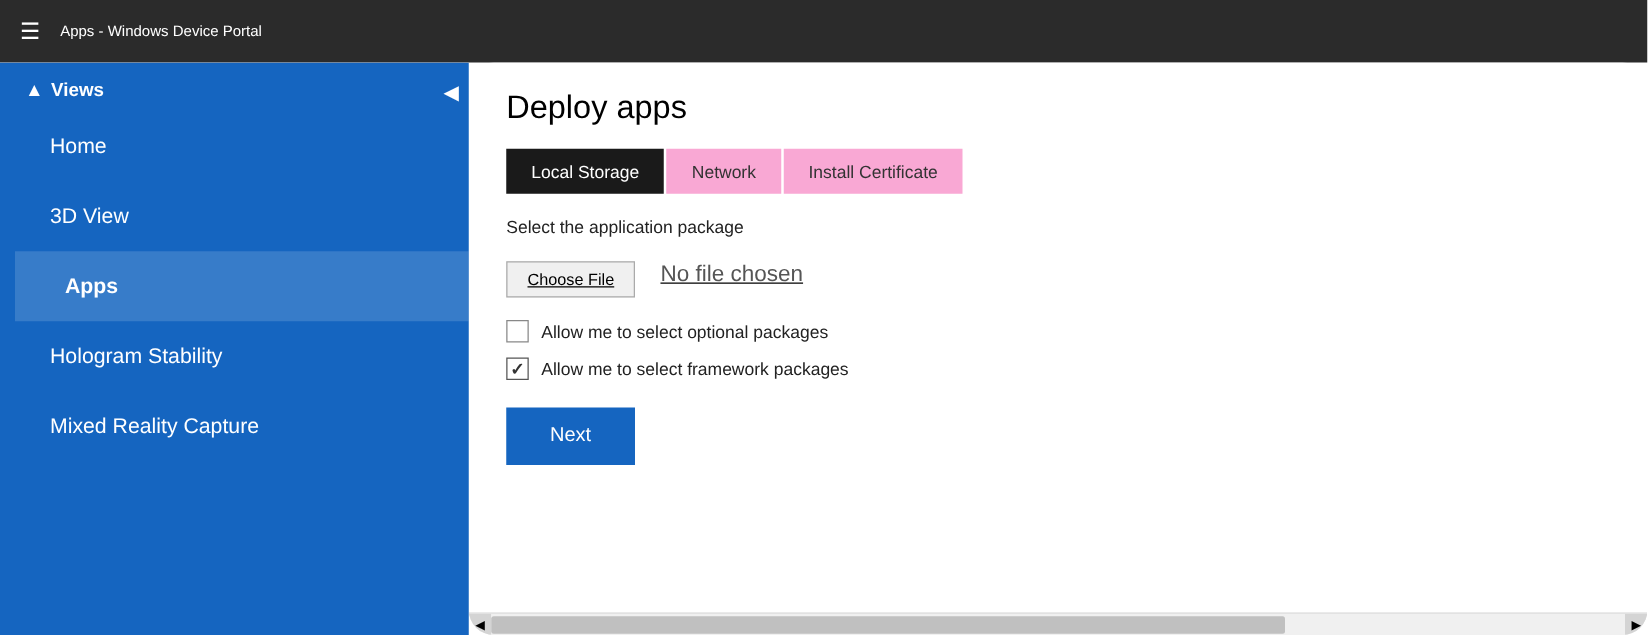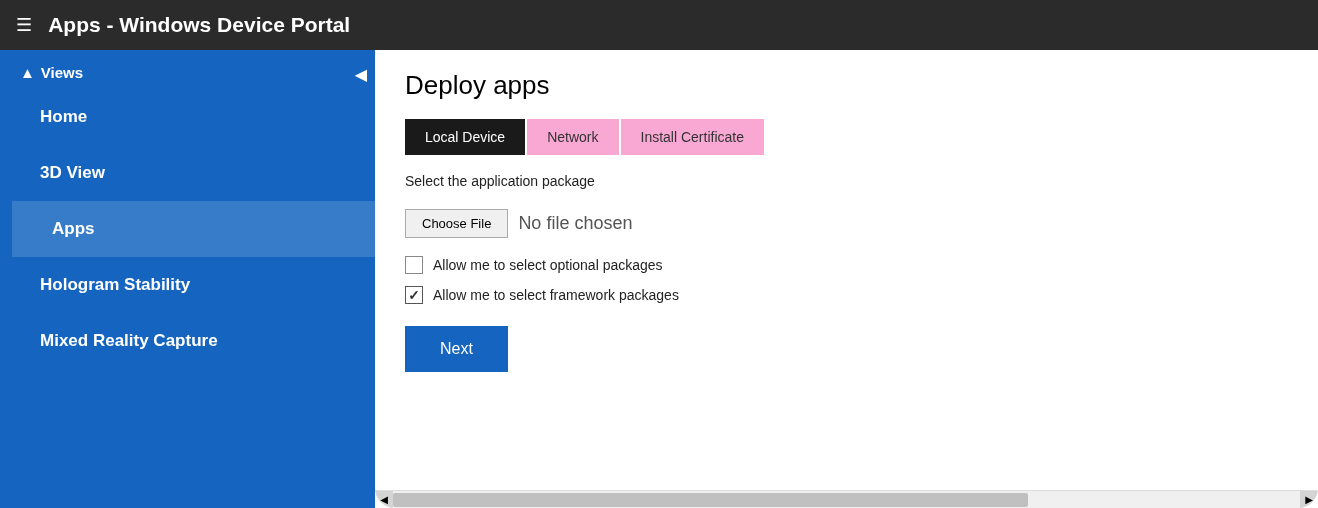--- a/index.html
+++ b/index.html
@@ -15,22 +15,22 @@
       padding: 0 16px;
       gap: 16px;
       flex-shrink: 0;
     }
     .header-hamburger {
       font-size: 18px;
       cursor: pointer;
       color: #fff;
     }
     .header-title {
-      font-size: 21px;
-      font-weight: 700;
+      font-size: 12px;
+      font-weight: 400;
     }
 
     
     .main {
       display: flex;
       flex: 1;
       overflow: hidden;
     }
 
     
@@ -67,21 +67,21 @@
       align-items: center;
       gap: 6px;
     }
     .sidebar-nav {
       display: flex;
       flex-direction: column;
     }
     .sidebar-item {
       padding: 18px 20px 18px 40px;
       font-size: 17px;
-      font-weight: 700;
+      font-weight: 400;
       cursor: pointer;
       color: #fff;
       border: none;
       background: transparent;
       text-align: left;
     }
     .sidebar-item.active {
       background: rgba(255,255,255,0.15);
       font-weight: 600;
       margin-left: 12px;
@@ -132,23 +132,24 @@
     .form-section {
       margin-bottom: 20px;
     }
     .form-label {
       font-size: 14px;
       color: #222;
       margin-bottom: 20px;
     }
     .file-input-row {
       display: flex;
-      align-items: center;
-      gap: 10px;
+      align-items: flex-start;
+      gap: 20px;
       margin-bottom: 18px;
+      text-decoration: underline;
     }
     .choose-file-btn {
       padding: 6px 16px;
       background: #f0f0f0;
       border: 1px solid #aaa;
       font-size: 13px;
       cursor: pointer;
       color: #000;
     }
     .no-file-text {
@@ -272,21 +273,21 @@
       <button class="sidebar-item">Hologram Stability</button>
       <button class="sidebar-item">Mixed Reality Capture</button>
     </nav>
   </div>
 
   <div class="content">
     <div class="content-inner">
       <h1 class="page-title">Deploy apps</h1>
 
       <div class="tabs">
-        <button class="tab active">Local Device</button>
+        <button class="tab active">Local Storage</button>
         <button class="tab">Network</button>
         <button class="tab">Install Certificate</button>
       </div>
 
       <div class="form-section">
         <p class="form-label">Select the application package</p>
         <div class="file-input-row">
           <button class="choose-file-btn">Choose File</button>
           <span class="no-file-text">No file chosen</span>
         </div>

